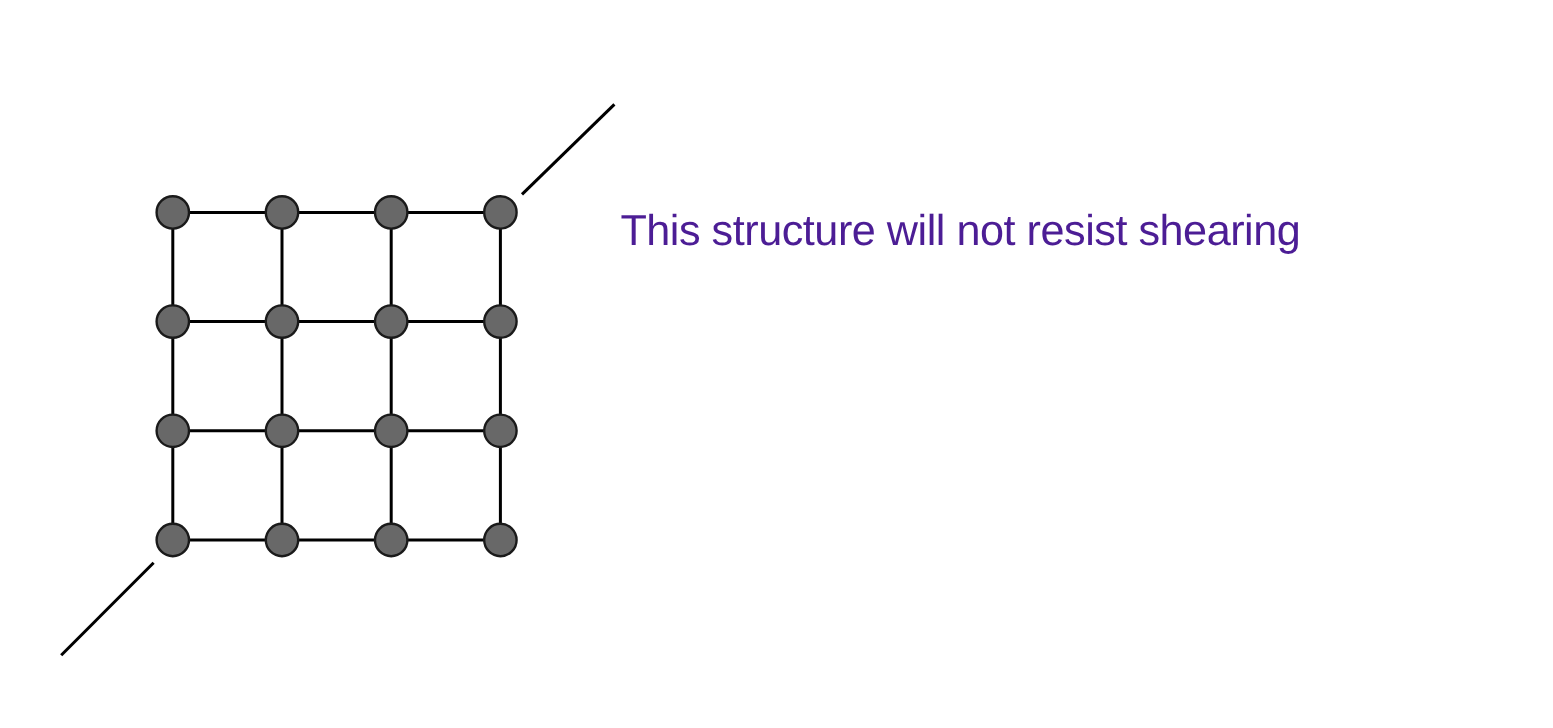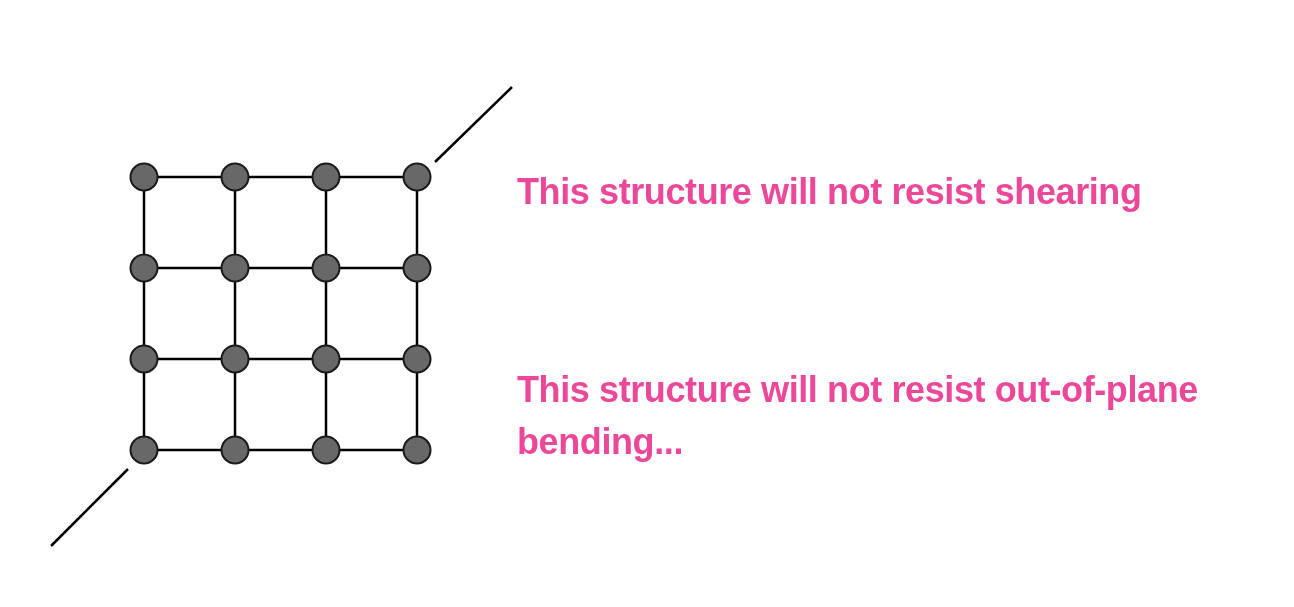--- a/index.html
+++ b/index.html
@@ -21,24 +21,24 @@
     top: 0;
     width: 1294px;
     height: 607px;
     display: block;
   }
   .note {
     position: absolute;
     left: 517px;
     width: 740px;
     font-size: 36px;
-    font-weight: 700;
+    font-weight: 400;
     letter-spacing: -0.4px;
     line-height: 52px;
-    color: #ec4899;
+    color: #4c1d95;
     white-space: normal;
   }
   .note-shearing {
     top: 166px;
   }
   .note-bending {
     top: 364px;
   }
 </style>
 </head>
@@ -86,15 +86,14 @@
       <circle cx="326" cy="359" r="13.5" fill="#686868" stroke="#1a1a1a" stroke-width="2"></circle>
       <circle cx="417" cy="359" r="13.5" fill="#686868" stroke="#1a1a1a" stroke-width="2"></circle>
       <circle cx="144" cy="450" r="13.5" fill="#686868" stroke="#1a1a1a" stroke-width="2"></circle>
       <circle cx="235" cy="450" r="13.5" fill="#686868" stroke="#1a1a1a" stroke-width="2"></circle>
       <circle cx="326" cy="450" r="13.5" fill="#686868" stroke="#1a1a1a" stroke-width="2"></circle>
       <circle cx="417" cy="450" r="13.5" fill="#686868" stroke="#1a1a1a" stroke-width="2"></circle>
     </svg>
 
   <div class="note note-shearing">This structure will not resist shearing</div>
 
-  <div class="note note-bending">This structure will not resist out-of-plane bending...</div>
 
 </div>
 
 </body></html>

